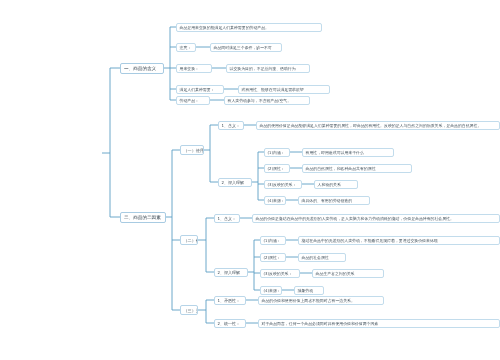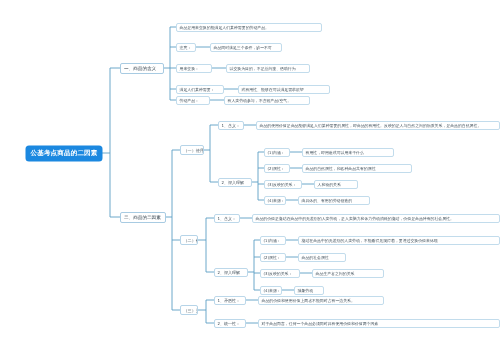--- a/index.html
+++ b/index.html
@@ -161,21 +161,20 @@
 
       <path d="M198,310 H206"></path>
       <path d="M206,300 V323"></path>
       <path d="M206,300 H214"></path>
       <path d="M206,323 H214"></path>
       <path d="M246,300 H258"></path>
       <path d="M246,323 H258"></path>
     </g>
   </svg>
 
-  <div class="node n-root" style="left:26px;top:145.5px;width:76px;">公基考点商品的二因素</div>
 
   <div class="node n-l2" style="left:120px;top:62.5px;width:44px;">一、商品的含义</div>
 
   <div class="node n-leaf-wide" style="left:176px;top:22.5px;width:146px;">商品是用来交换的能满足人们某种需要的劳动产品。</div>
 
   <div class="node n-l5" style="left:176px;top:42.5px;width:20px;">注意：</div>
   <div class="node n-leaf-wide" style="left:210px;top:42.5px;width:72px;">商品同时满足三个条件，缺一不可</div>
 
   <div class="node n-l5" style="left:176px;top:63.5px;width:36px;">用来交换：</div>
   <div class="node n-leaf-wide" style="left:226px;top:63.5px;width:84px;">以交换为目的，不是总间接、借助行为</div>

